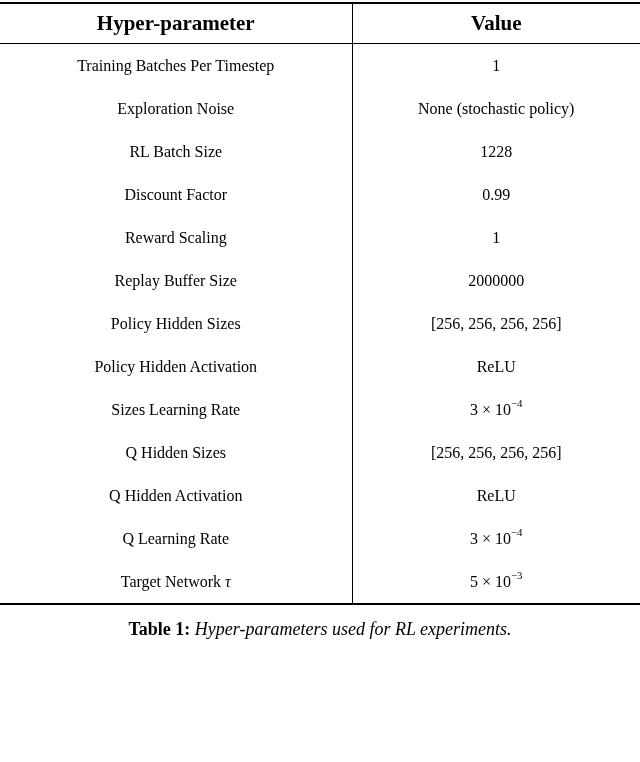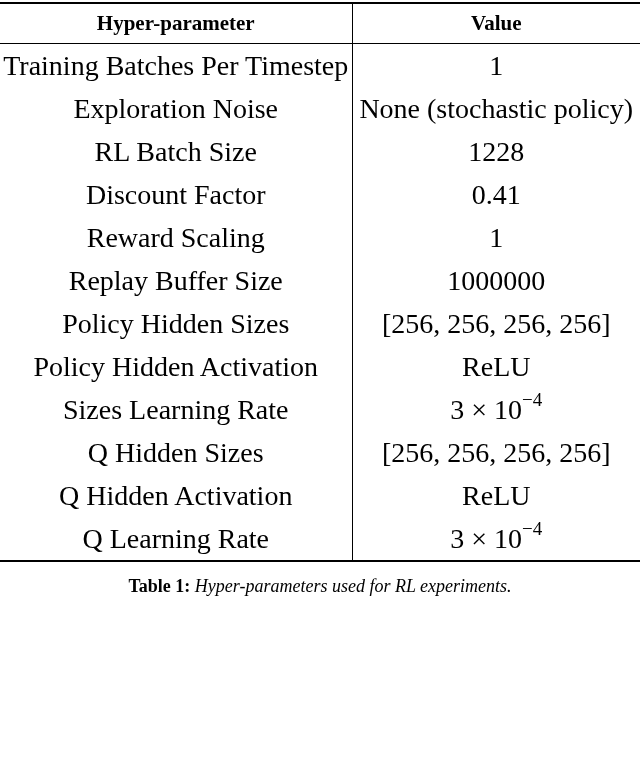--- a/index.html
+++ b/index.html
@@ -34,21 +34,21 @@
     vertical-align: middle;
     border-bottom: 1.5px solid #000;
     padding: 0;
   }
   table.hyper th.param-col,
   table.hyper td.param {
     border-right: 1.5px solid #000;
   }
   table.hyper td {
     height: 43px;
-    font-size: 28px;
+    font-size: 16px;
     text-align: center;
     vertical-align: middle;
     padding: 0;
   }
   table.hyper sup {
     font-size: 0.68em;
     line-height: 0;
     position: relative;
     top: -0.1em;
     letter-spacing: 0;
@@ -94,29 +94,29 @@
         <tr>
           <td class="param">Exploration Noise</td>
           <td class="value">None (stochastic policy)</td>
         </tr>
         <tr>
           <td class="param">RL Batch Size</td>
           <td class="value">1228</td>
         </tr>
         <tr>
           <td class="param">Discount Factor</td>
-          <td class="value">0.41</td>
+          <td class="value">0.99</td>
         </tr>
         <tr>
           <td class="param">Reward Scaling</td>
           <td class="value">1</td>
         </tr>
         <tr>
           <td class="param">Replay Buffer Size</td>
-          <td class="value">1000000</td>
+          <td class="value">2000000</td>
         </tr>
         <tr>
           <td class="param">Policy Hidden Sizes</td>
           <td class="value">[256, 256, 256, 256]</td>
         </tr>
         <tr>
           <td class="param">Policy Hidden Activation</td>
           <td class="value">ReLU</td>
         </tr>
         <tr>
@@ -128,20 +128,24 @@
           <td class="value">[256, 256, 256, 256]</td>
         </tr>
         <tr>
           <td class="param">Q Hidden Activation</td>
           <td class="value">ReLU</td>
         </tr>
         <tr>
           <td class="param">Q Learning Rate</td>
           <td class="value"><span>3 × 10</span><sup>−4</sup></td>
         </tr>
+        <tr>
+          <td class="param"><span>Target Network </span><i>τ</i></td>
+          <td class="value"><span>5 × 10</span><sup>−3</sup></td>
+        </tr>
       </tbody>
   </table>
 
   <div class="caption">
     <span class="cap-label">Table 1:</span>
     <span> </span>
     <span class="cap-text">Hyper-parameters used for RL experiments.</span>
   </div>
 
 </div>

